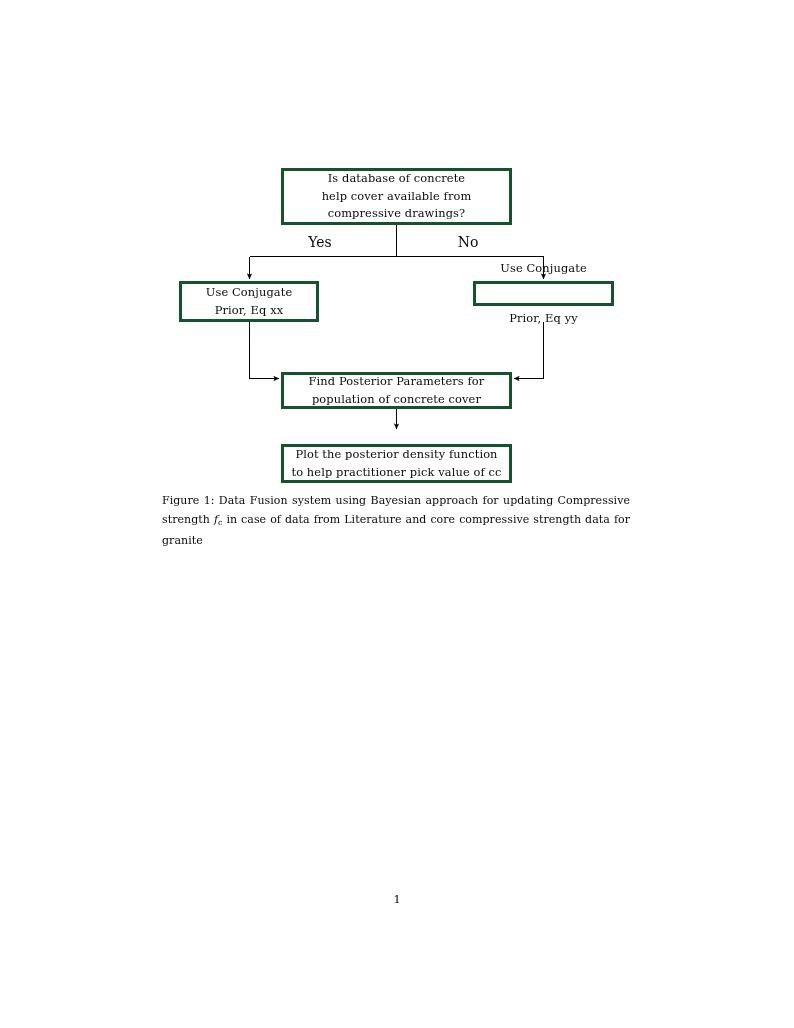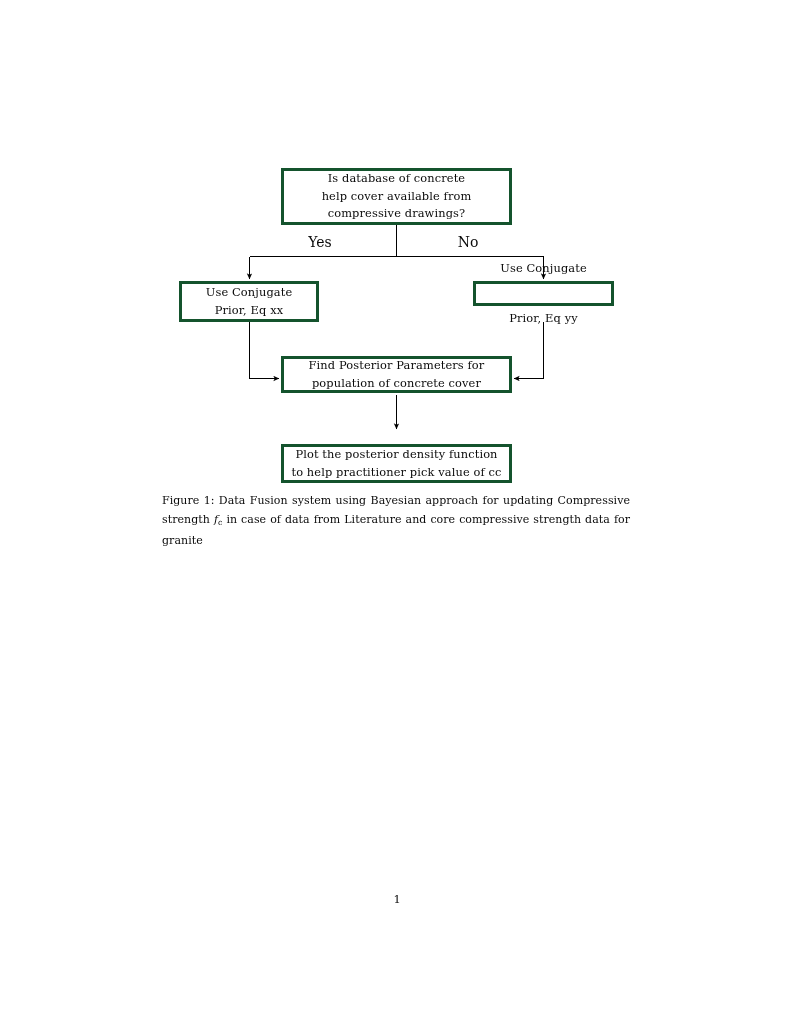--- a/index.html
+++ b/index.html
@@ -39,21 +39,21 @@
     line-height: 17.5px;
     letter-spacing: 0.01em;
     color: #0a0a0a;
   }
   .node .ln { display: block; white-space: nowrap; }
 
   
   #node-question { left: 281px; top: 168px;  width: 231px; height: 57px; }
   #node-jeffreys { left: 179px; top: 281px;  width: 140px; height: 41px; }
   #node-conjugate{ left: 473px; top: 281px;  width: 141px; height: 25px; gap: 33px; }
-  #node-posterior{ left: 281px; top: 356px;  width: 231px; height: 37px; }
+  #node-posterior{ left: 281px; top: 372px;  width: 231px; height: 37px; }
   #node-plot     { left: 281px; top: 431px;  width: 231px; height: 39px; margin-top: 13px; }
 
   
   #connectors {
     position: absolute;
     left: 0; top: 0;
     width: 794px; height: 500px;
     pointer-events: none;
   }
 

